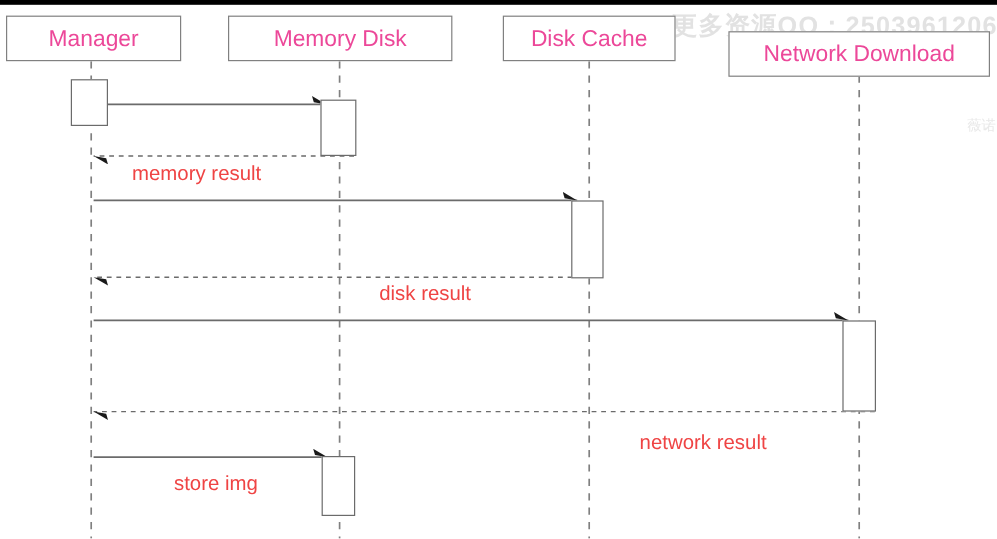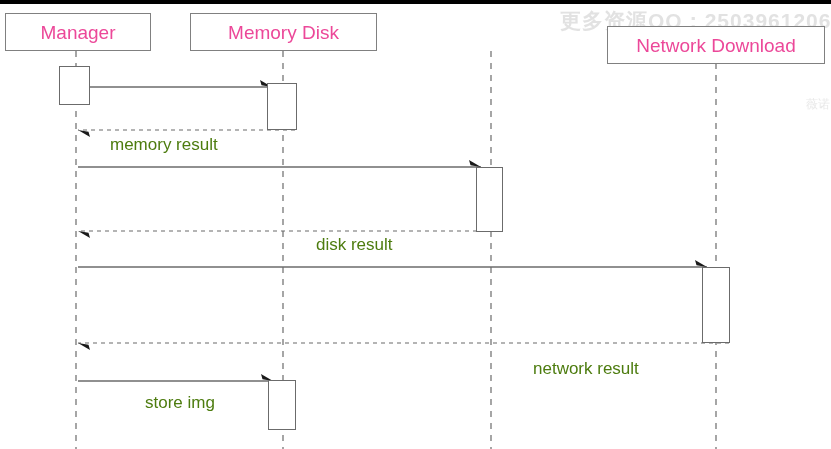--- a/index.html
+++ b/index.html
@@ -44,21 +44,21 @@
     font-family: "Liberation Sans", sans-serif;
     font-size: 19px;
     color: #ec4899;
     white-space: nowrap;
     line-height: 1;
   }
   .msg-label {
     position: absolute;
     font-family: "Liberation Sans", sans-serif;
     font-size: 17px;
-    color: #4d7c0f;
+    color: #ef4444;
     white-space: nowrap;
     line-height: 1;
   }
   .activation {
     position: absolute;
     box-sizing: border-box;
     border: 1.5px solid #6b6b6b;
     background: #ffffff;
   }
   .watermark-top {
@@ -138,20 +138,23 @@
   </svg>
 
   <div class="participant-box" style="left:5px; top:13px; width:146px; height:38px;">
     <span class="participant-label">Manager</span>
   </div>
 
   <div class="participant-box" style="left:190px; top:13px; width:187px; height:38px;">
     <span class="participant-label">Memory Disk</span>
   </div>
 
+  <div class="participant-box" style="left:419px; top:13px; width:144px; height:38px;">
+    <span class="participant-label">Disk Cache</span>
+  </div>
 
   <div class="participant-box" style="left:607px; top:13px; width:218px; height:38px;margin-top:13px;">
     <span class="participant-label">Network Download</span>
   </div>
 
   <div class="activation" style="left:59px; top:66px; width:31px; height:39px;"></div>
   <div class="activation" style="left:267px; top:83px; width:30px; height:47px;"></div>
   <div class="activation" style="left:476px; top:167px; width:27px; height:65px;"></div>
   <div class="activation" style="left:702px; top:267px; width:28px; height:76px;"></div>
   <div class="activation" style="left:268px; top:380px; width:28px; height:50px;"></div>

